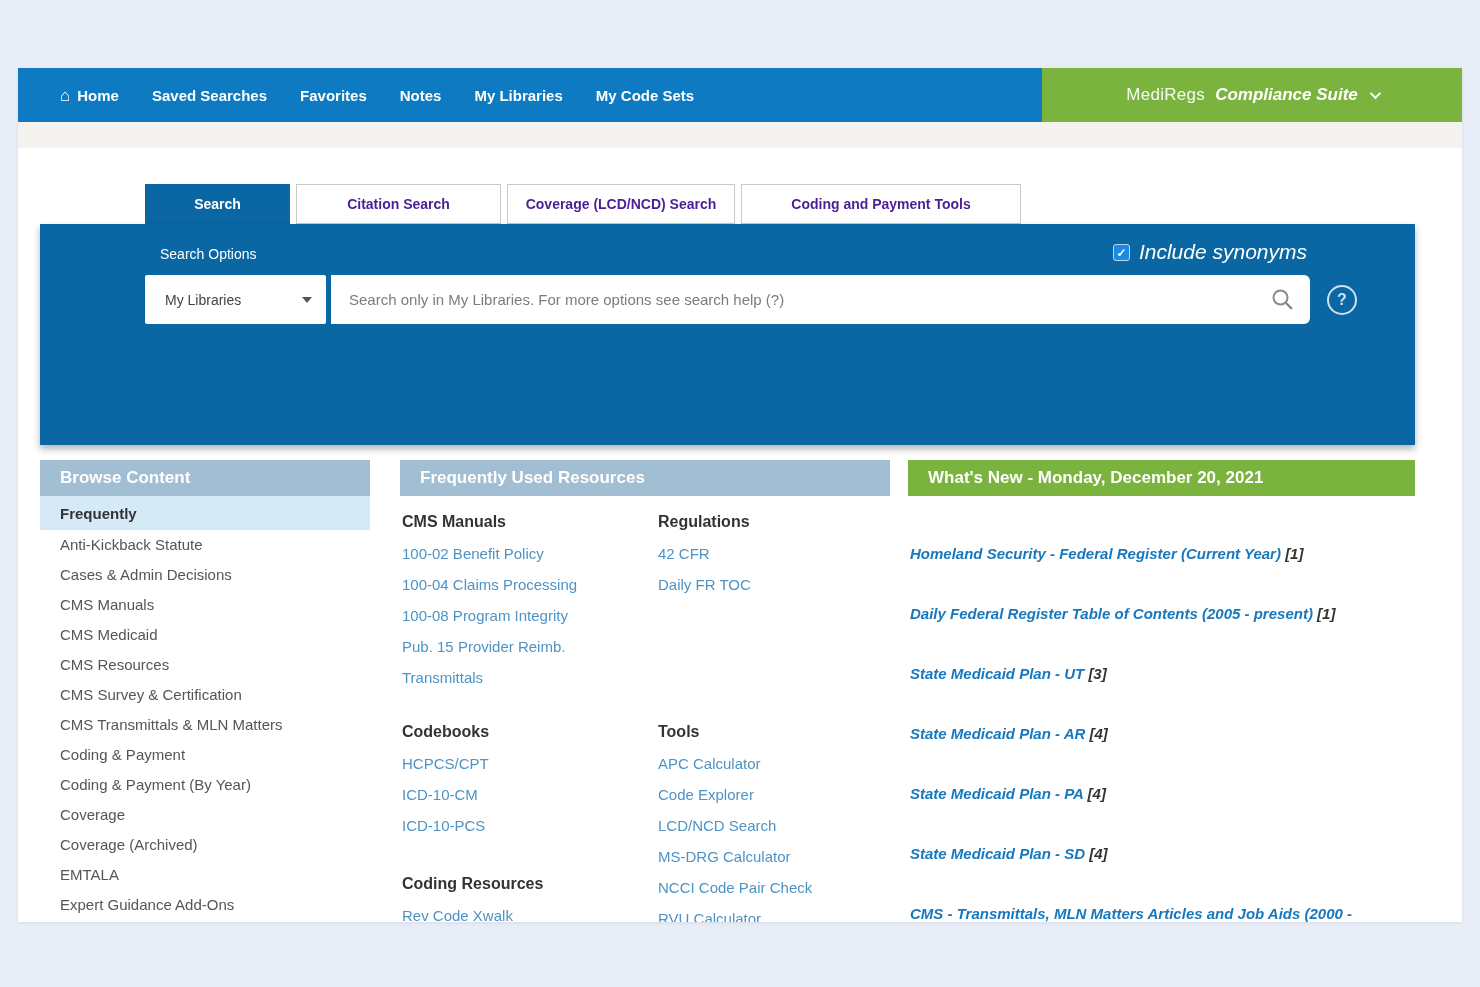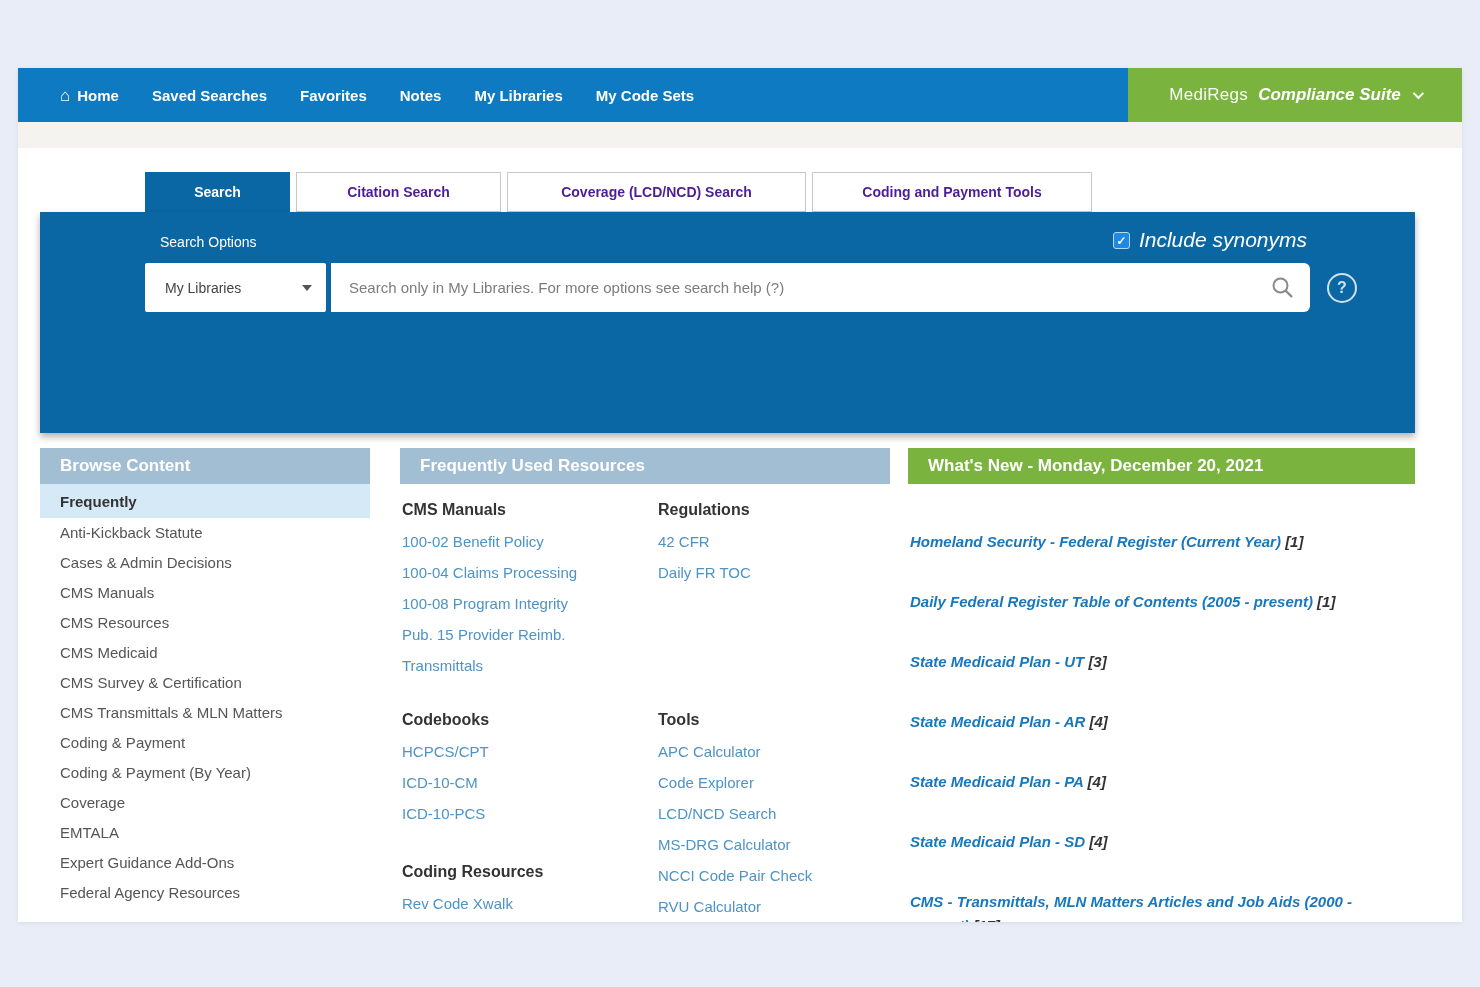--- a/index.html
+++ b/index.html
@@ -17,39 +17,39 @@
   }
   
   .topnav {
     height:54px; background:var(--nav-blue,#0d7ac1);
     display:flex; align-items:stretch;
   }
   .nav-items { display:flex; align-items:center; padding-left:42px; gap:33px; flex:1; }
   .nav-item { color:#fff; font-size:15px; font-weight:700; display:flex; align-items:center; gap:7px; cursor:pointer; white-space:nowrap; }
   .nav-icon { font-size:17px; line-height:1; }
   .brand {
-    width:334px; background:var(--brand-green,#7ab33e);
+    width:420px; background:var(--brand-green,#7ab33e);
     display:flex; align-items:center; justify-content:center; gap:10px;
     color:#fff;
   }
   .brand-product { font-size:17px; font-weight:400; opacity:.95; letter-spacing:.3px; }
   .brand-suite { font-size:17px; font-weight:700; font-style:italic; }
   .chev { width:8px; height:8px; border-right:2px solid #fff; border-bottom:2px solid #fff; transform:rotate(45deg) translateY(-2px); margin-left:2px; }
   .substrip { height:26px; background:#f4f3f0; }
   
-  .tabs { display:flex; gap:6px; margin:24px 0 0 127px; height:40px; }
+  .tabs { display:flex; gap:6px; margin:36px 0 0 127px; height:40px; }
   .tab {
     display:flex; align-items:center; justify-content:center;
     font-size:14px; font-weight:700; color:#4c1d95;
     background:#fff; border:1px solid #c9c9c9; cursor:pointer;
   }
   .tab.active { background:var(--panel-blue,#0a67a4); color:#fff; border-color:var(--panel-blue,#0a67a4); }
   .tab:nth-child(1){ width:145px; }
   .tab:nth-child(2){ width:205px; }
-  .tab:nth-child(3){ width:299px; }
+  .tab:nth-child(3){ width:228px; }
   .tab:nth-child(4){ width:280px; }
   
   .search-panel {
     position:relative; margin-left:22px; width:1375px; height:221px;
     background:var(--panel-blue,#0a67a4);
     box-shadow:0 4px 7px rgba(0,0,0,.30);
   }
   .search-options-label { position:absolute; left:120px; top:22px; color:#fff; font-size:14px; }
   .synonyms { position:absolute; right:108px; top:16px; display:flex; align-items:center; gap:9px; cursor:pointer; }
   .synonyms .box {
@@ -179,27 +179,28 @@
 
   <div class="content">
 
     <div class="col-browse">
       <div class="panel-header">Browse Content</div>
       <div id="browse-list">
           <div class="browse-item active">Frequently</div>
           <div class="browse-item">Anti-Kickback Statute</div>
           <div class="browse-item">Cases &amp; Admin Decisions</div>
           <div class="browse-item">CMS Manuals</div>
+          <div class="browse-item">CMS Medicaid</div>
           <div class="browse-item">CMS Resources</div>
-          <div class="browse-item">CMS Medicaid</div>
           <div class="browse-item">CMS Survey &amp; Certification</div>
           <div class="browse-item">CMS Transmittals &amp; MLN Matters</div>
           <div class="browse-item">Coding &amp; Payment</div>
           <div class="browse-item">Coding &amp; Payment (By Year)</div>
           <div class="browse-item">Coverage</div>
+          <div class="browse-item">Coverage (Archived)</div>
           <div class="browse-item">EMTALA</div>
           <div class="browse-item">Expert Guidance Add-Ons</div>
           <div class="browse-item">Federal Agency Resources</div>
         </div>
     </div>
 
     <div class="col-res">
       <div class="panel-header">Frequently Used Resources</div>
       <div class="res-grid" id="res-grid">
           <div class="res-group">

